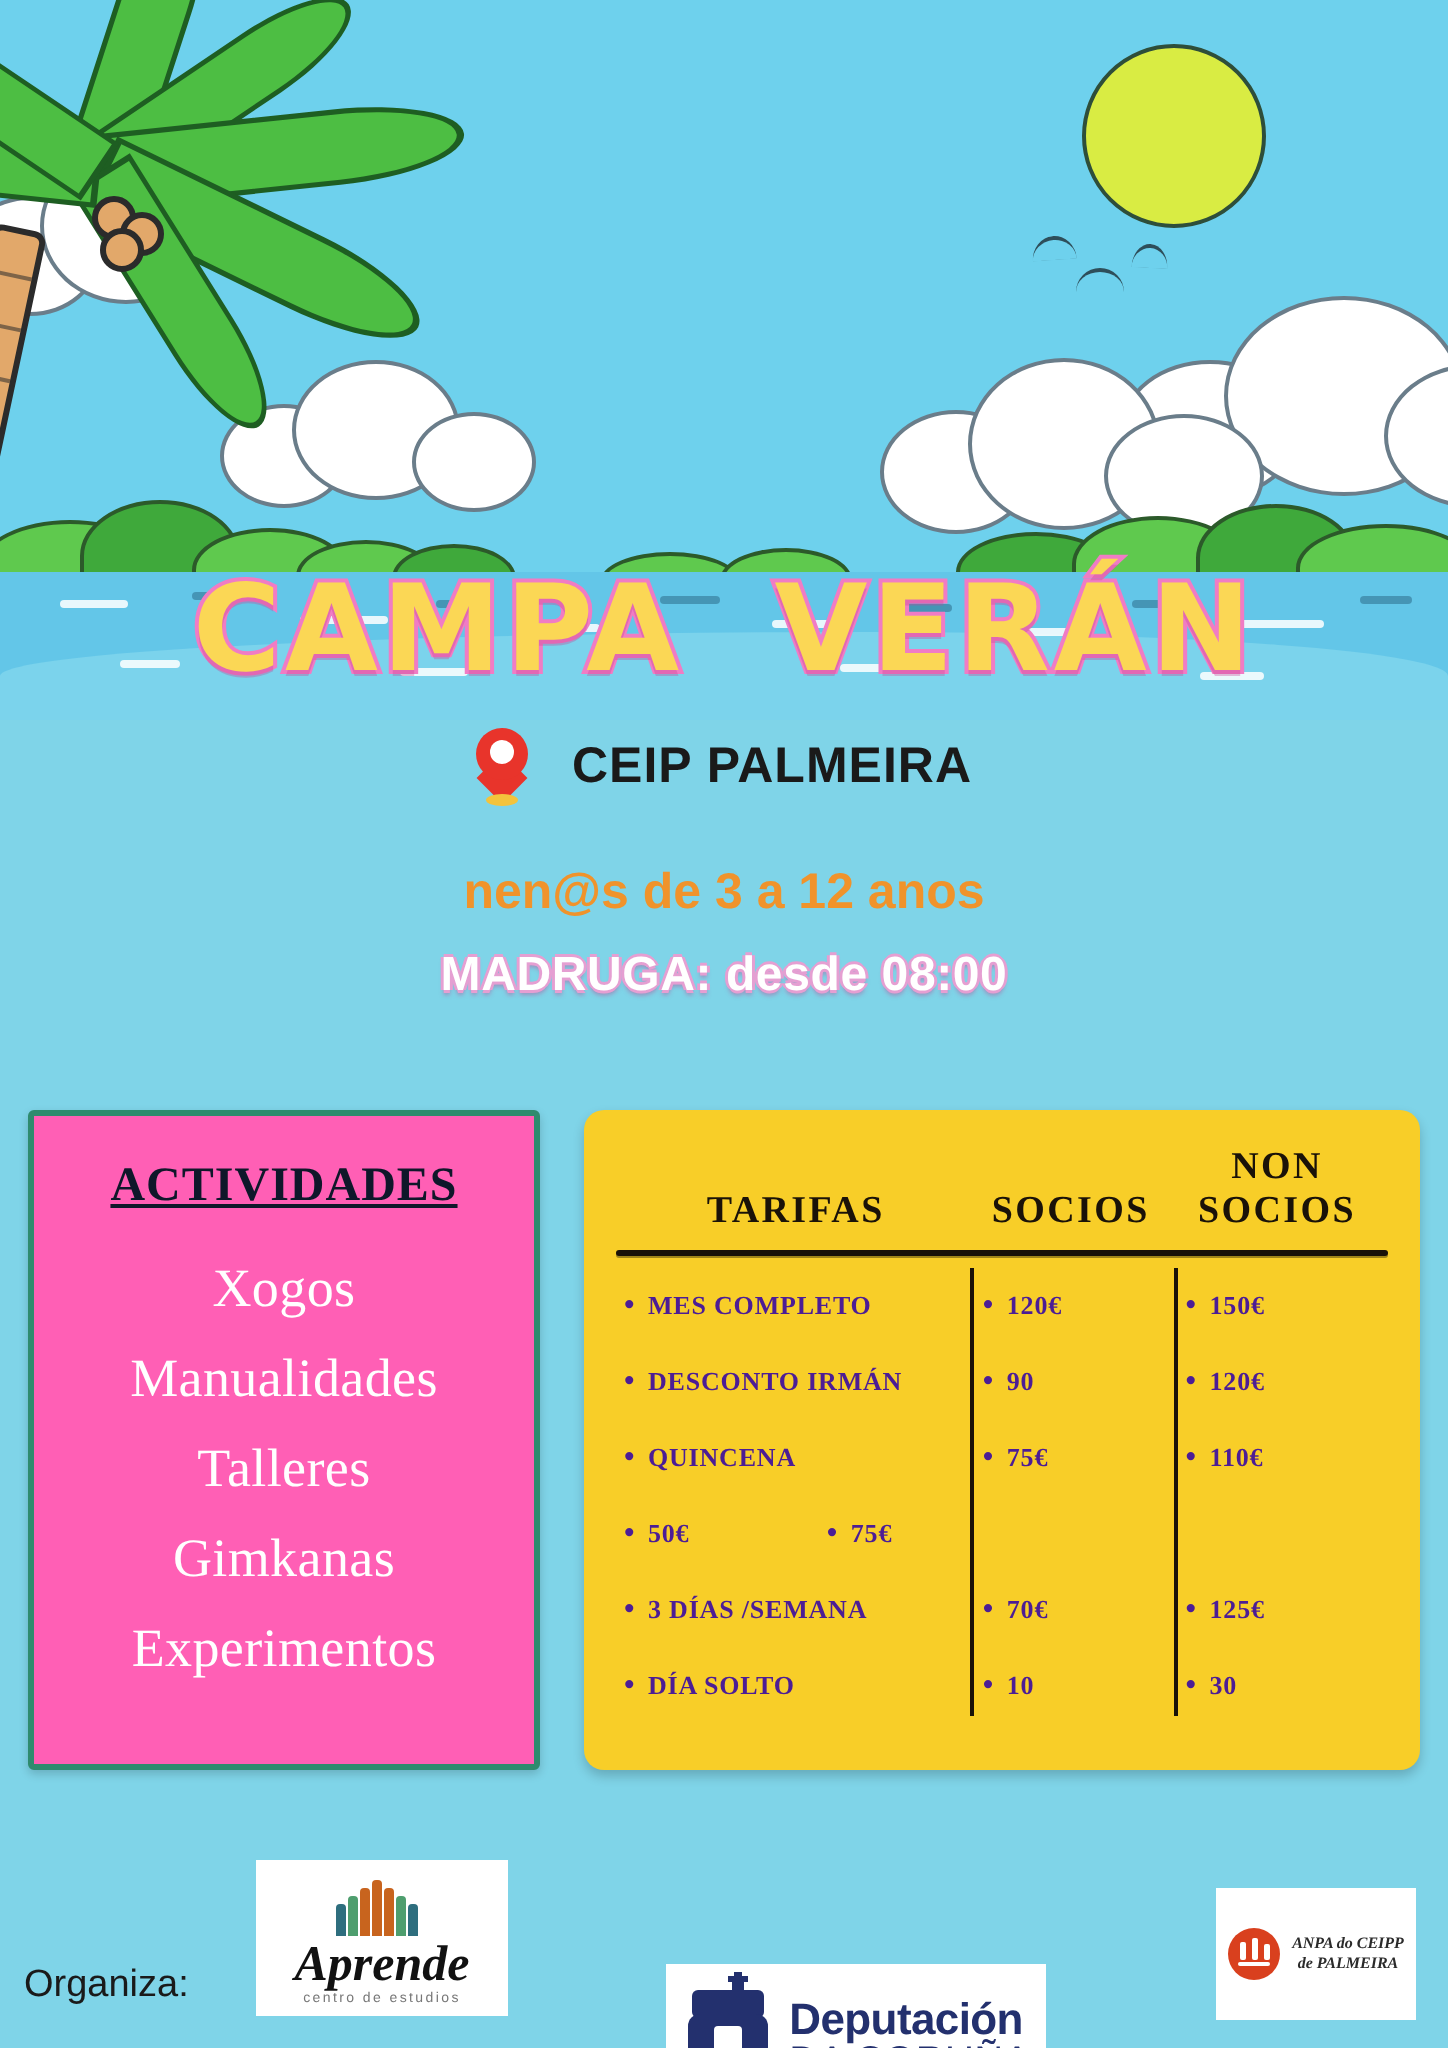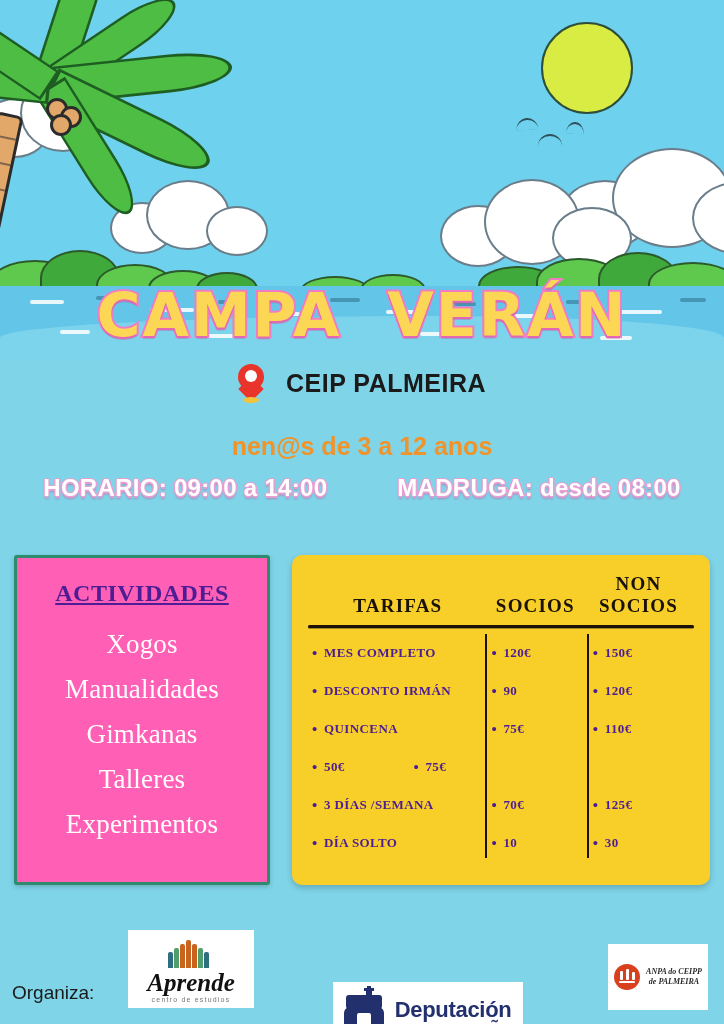--- a/index.html
+++ b/index.html
@@ -258,21 +258,21 @@
     box-sizing: border-box;
     z-index: 7;
     box-shadow: 0 2px 5px rgba(0,0,0,.18);
   }
   .act-title {
     margin-top: 22px;
     text-align: center;
     font-family: "Liberation Serif", serif;
     font-weight: bold;
     font-size: 24px;
-    color: #4c1d95;
+    color: #0f172a;
     text-decoration: underline;
     letter-spacing: .5px;
   }
   .act-list {
     margin: 22px 0 0 0;
     padding: 0;
     list-style: none;
     text-align: center;
   }
   .act-list li {
@@ -568,31 +568,30 @@
       <div class="pin-head"></div>
       <div class="pin-dot"></div>
       <div class="pin-shadow"></div>
     </div>
     <div class="loc-text">CEIP PALMEIRA</div>
   </div>
 
   <div class="ages">nen@s de 3 a 12 anos</div>
 
   <div class="schedule">
-    <div class="sched-item">HORARIO: 09:00 a 14:00</div>
     <div class="sched-item">MADRUGA: desde 08:00</div>
   </div>
 
   <div class="activities">
     <div class="act-title">ACTIVIDADES</div>
     <ul class="act-list">
       <li>Xogos</li>
       <li>Manualidades</li>
+      <li>Talleres</li>
       <li>Gimkanas</li>
-      <li>Talleres</li>
       <li>Experimentos</li>
     </ul>
   </div>
 
   <div class="tariffs">
     <div class="tar-head">
       <div class="th col-a">TARIFAS</div>
       <div class="th col-b">SOCIOS</div>
       <div class="th col-c">NON SOCIOS</div>
     </div>

